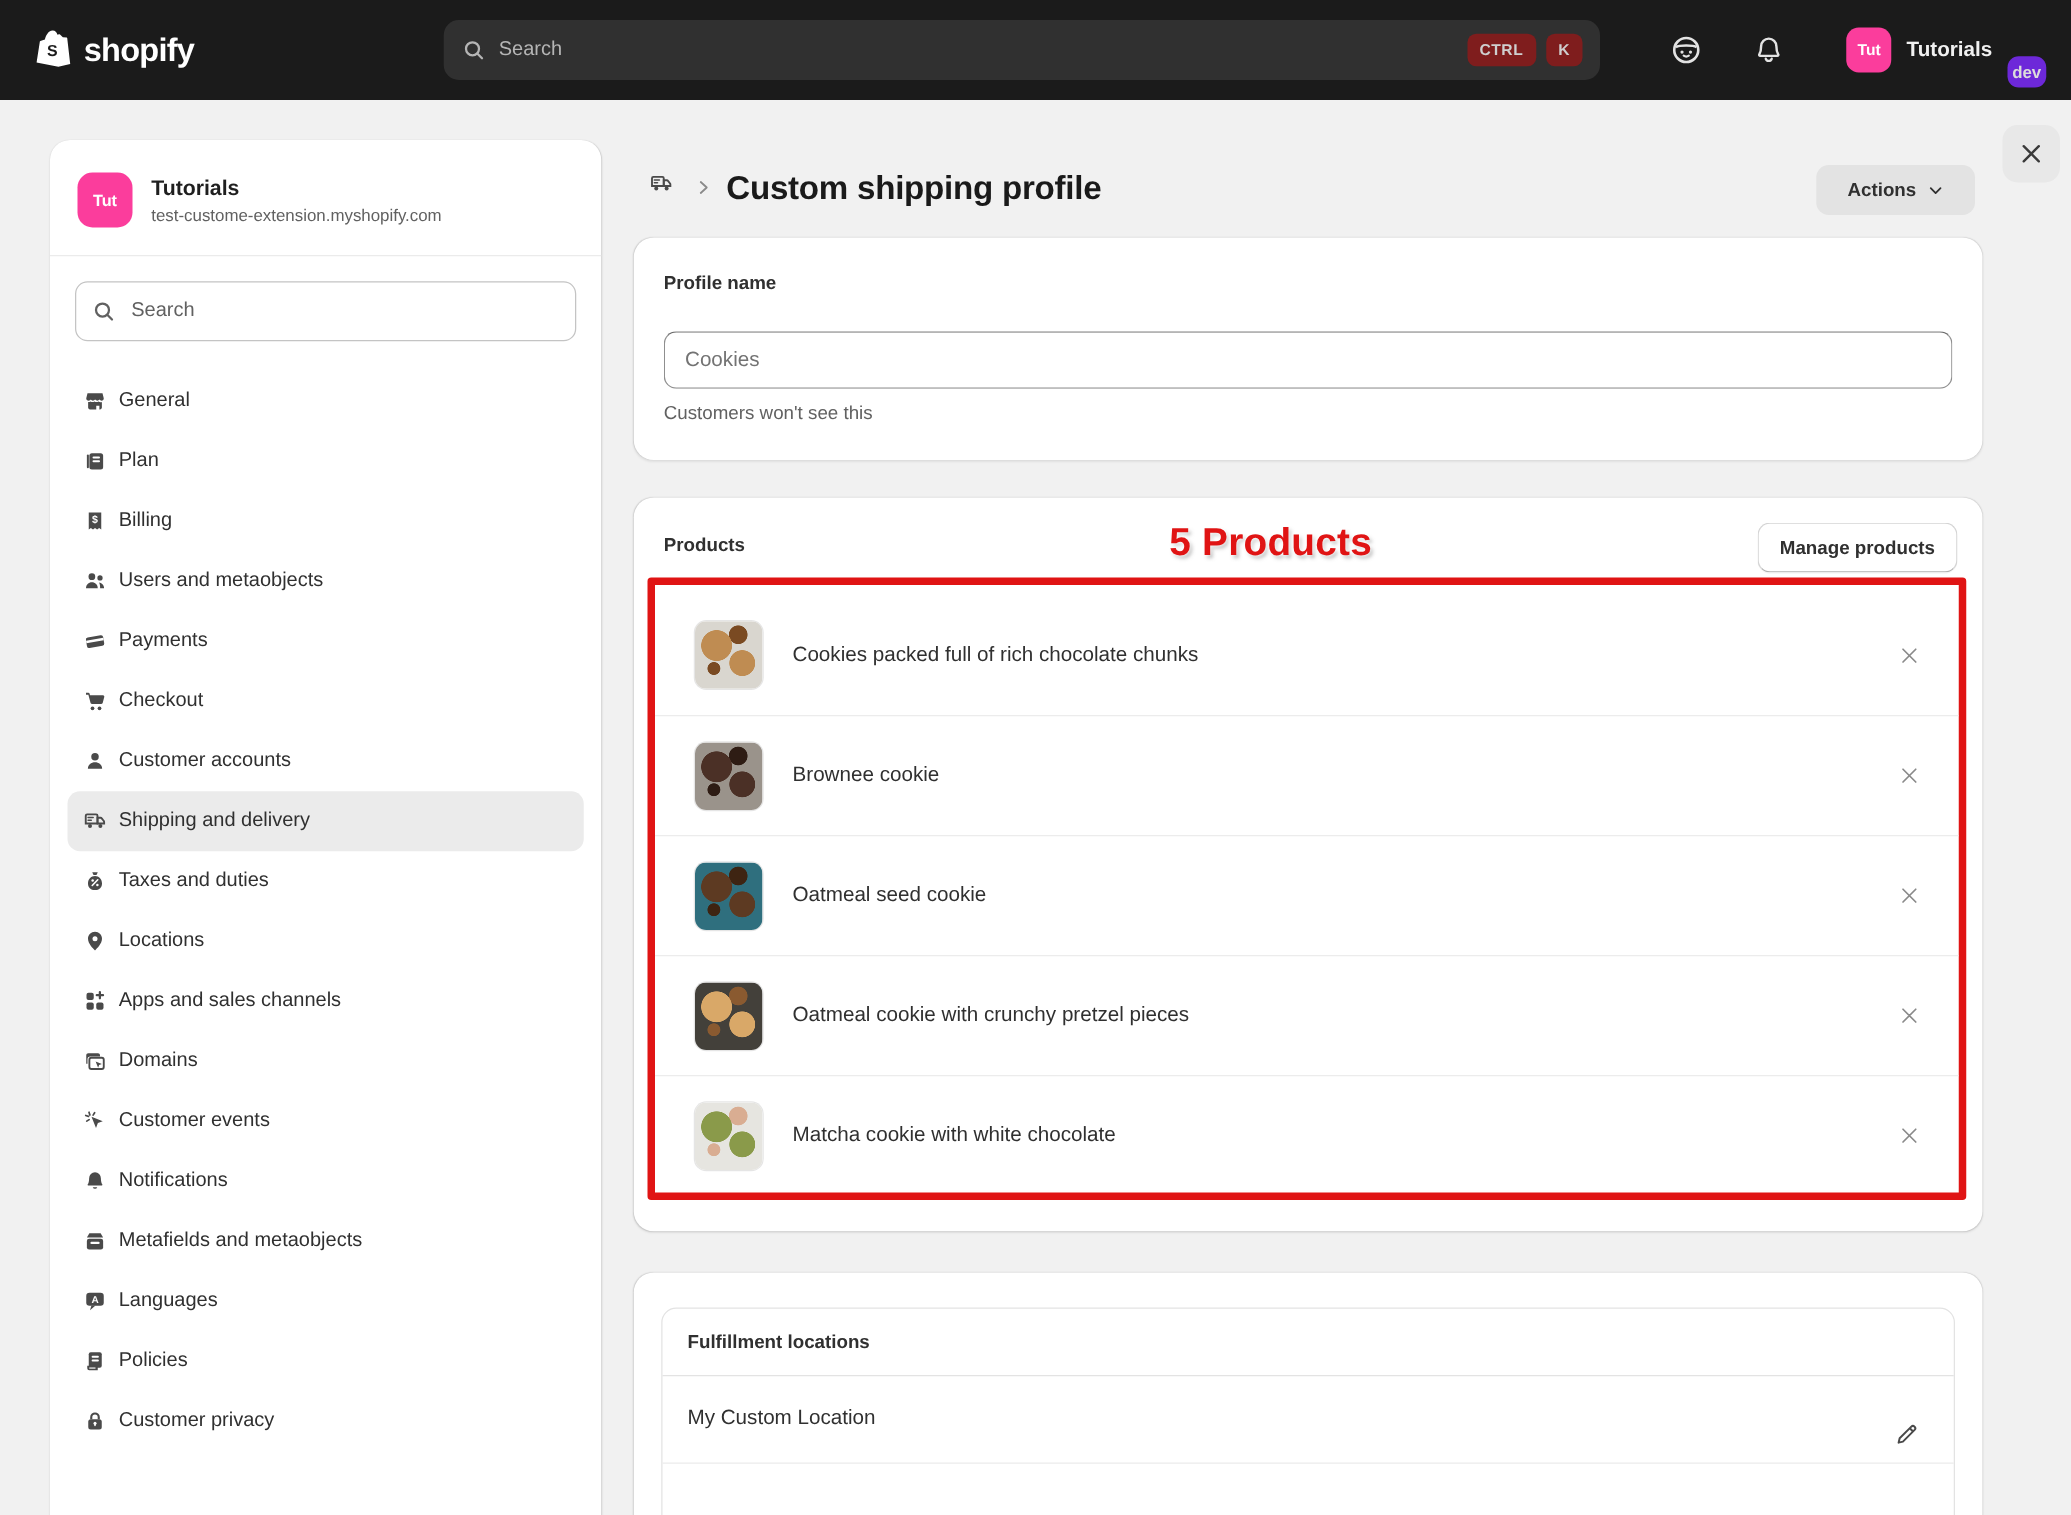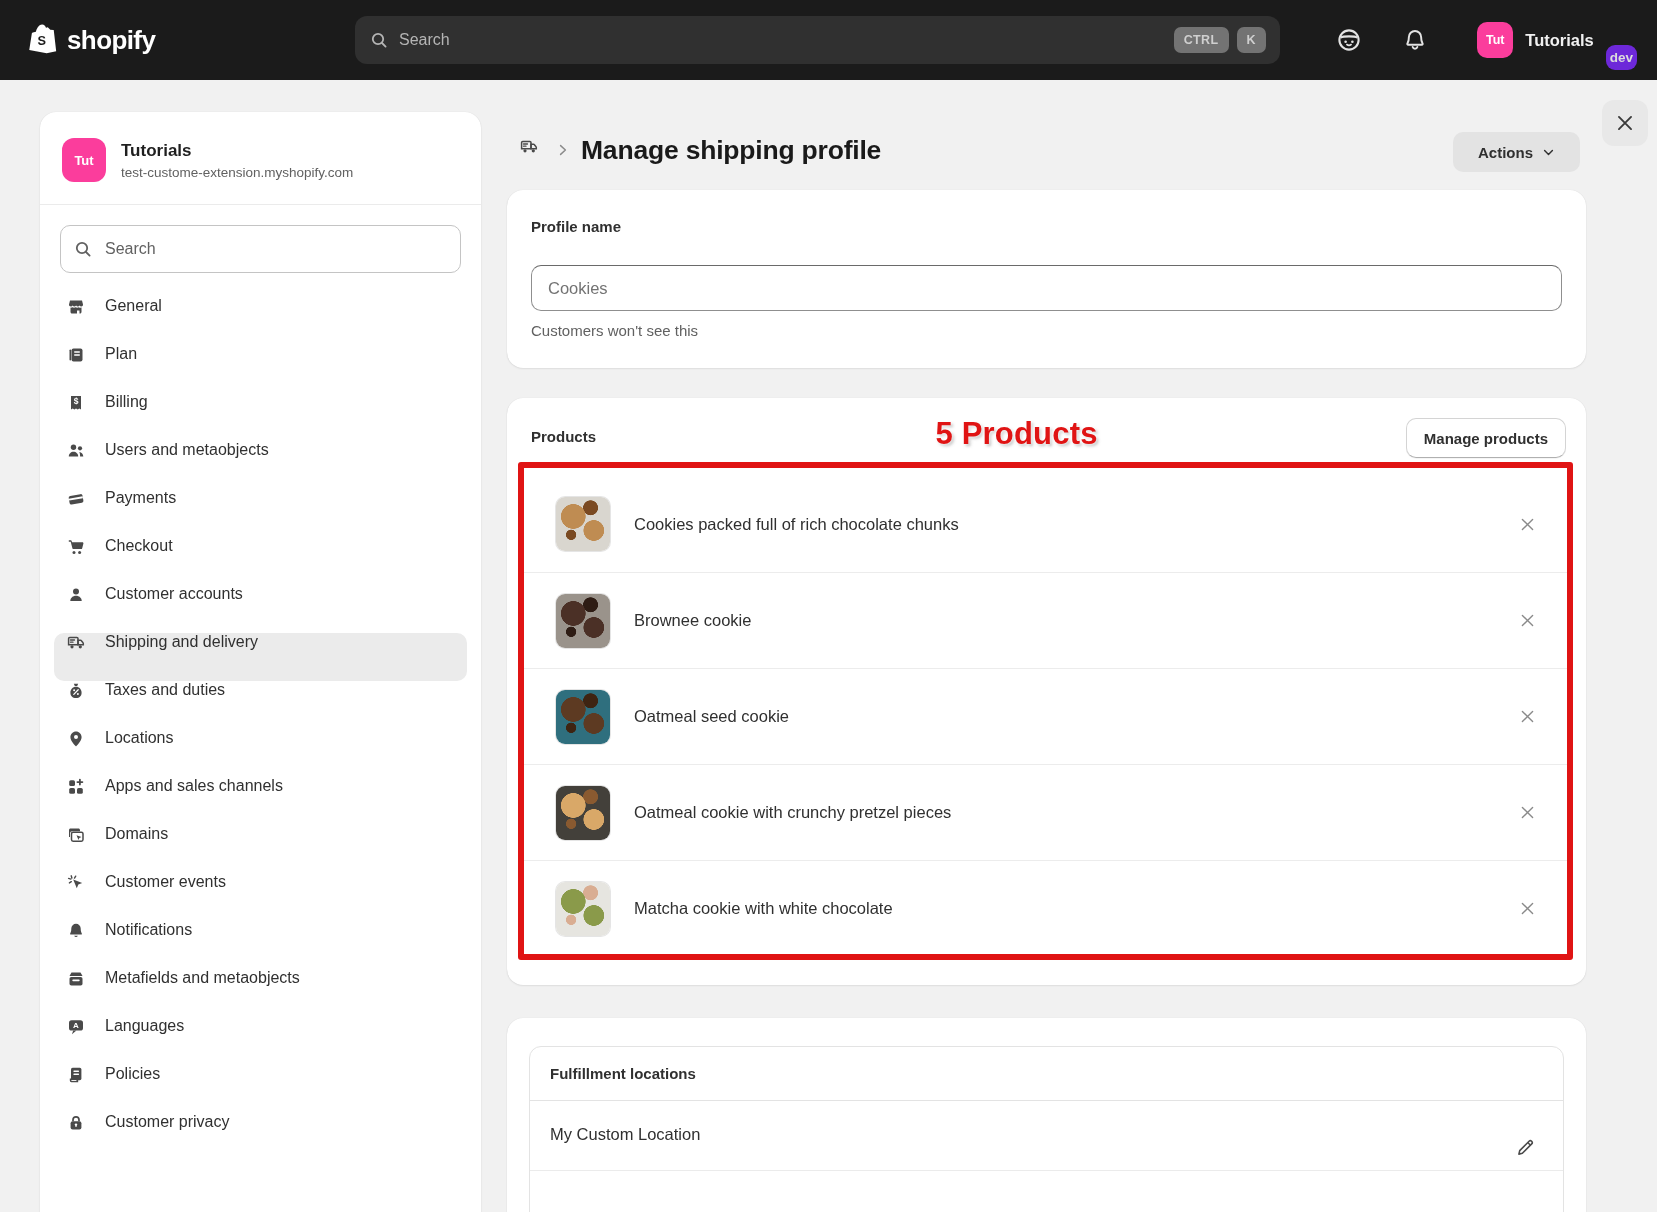--- a/index.html
+++ b/index.html
@@ -6,21 +6,21 @@
   #stage{position:relative;width:1657px;height:1212px;background:#f1f1f1;overflow:hidden;
          font-family:"Liberation Sans",sans-serif;color:#303030;}
   
   .topbar{position:absolute;left:0;top:0;width:100%;height:80px;background:#1b1b1b;}
   .logo{position:absolute;left:26px;top:21px;display:flex;align-items:center;gap:7px;}
   .logo svg{width:34px;height:38px;}
   .logo-word{color:#fff;font-size:26px;font-weight:bold;letter-spacing:-0.6px;}
   .topbar-search{position:absolute;left:355px;top:16px;width:925px;height:48px;background:#303030;
        border-radius:12px;display:flex;align-items:center;padding:0 14px;box-sizing:border-box;color:#b5b5b5;cursor:text;}
   .ts-text{font-size:16px;margin-left:10px;flex:1;text-align:left;}
-  .kbd{background:#737373;color:#cfcfcf;border-radius:7px;font-size:12.5px;font-weight:600;
+  .kbd{background:#7f1d1d;color:#cfcfcf;border-radius:7px;font-size:12.5px;font-weight:600;
        padding:6px 10px;margin-left:8px;letter-spacing:.4px;}
   .top-icon{position:absolute;top:24px;width:32px;height:32px;color:#e3e3e3;cursor:pointer;}
   .top-icon svg{width:26px;height:26px;margin:3px;}
   .sidekick{left:1333px;} .bellbtn{left:1399px;}
   .account{position:absolute;right:20px;top:22px;height:36px;display:flex;align-items:center;gap:12px;cursor:pointer;}
   .avatar{width:36px;height:36px;border-radius:10px;background:#fb3d9c;color:#fff;font-size:12.5px;font-weight:bold;
           display:flex;align-items:center;justify-content:center;}
   .acct-name{color:#f1f1f1;font-size:16.5px;font-weight:700;}
   .env{background:#6d28d9;color:#dcdcdc;border-radius:9px;padding:5px 4px;font-size:13.5px;font-weight:600;margin-top:35px;}
   
@@ -31,21 +31,21 @@
              display:flex;align-items:center;justify-content:center;flex:none;}
   .sb-name{font-size:17px;font-weight:700;color:#1f1f1f;}
   .sb-domain{font-size:13.5px;color:#616161;margin-top:4px;}
   .sb-div{height:1px;background:#ebebeb;}
   .sb-search{margin:20px 20px 8px;height:46px;border:1px solid #c4c4c4;border-radius:10px;display:flex;
              align-items:center;padding:0 12px;gap:10px;color:#616161;background:#fff;}
   .sb-search svg{width:20px;height:20px;color:#616161;}
   .sb-search input{border:none;outline:none;font-size:16px;color:#303030;flex:1;font-family:inherit;background:transparent;}
   .sb-search input::placeholder{color:#616161;}
   .nav{padding:16px 14px 8px;}
-  .nav-item{height:48px;display:flex;gap:19px;padding:0 12px;border-radius:10px;
+  .nav-item{height:48px;display:flex;align-items:center;gap:9px;padding:0 12px;border-radius:10px;
             font-size:16px;color:#303030;cursor:pointer;box-sizing:border-box;}
   .nav-item.selected{background:#ebebeb;}
   .icn{width:20px;height:20px;flex:none;fill:#4a4a4a;color:#4a4a4a;}
   
   .close-btn{position:absolute;left:1602px;top:100px;width:46px;height:46px;border-radius:12px;background:#e8e8e8;
              display:flex;align-items:center;justify-content:center;cursor:pointer;color:#3a3a3a;}
   .close-btn svg{width:22px;height:22px;}
   .mainhead{position:absolute;left:519px;top:122px;height:56px;display:flex;align-items:center;}
   .crumb-icn{width:26px;height:26px;color:#5c5c5c;fill:#5c5c5c;}
   .crumb-sep{width:16px;height:16px;color:#8a8a8a;margin:0 10px;}
@@ -358,21 +358,21 @@
           <path d="M4.5 7h4M4.5 9.2h2.5" stroke="currentColor" stroke-width="1.3" stroke-linecap="round"></path>
           <circle cx="6" cy="13.8" r="1.6"></circle>
           <circle cx="14.3" cy="13.8" r="1.6"></circle>
         </svg>
       </span>
     <span class="crumb-sep" style="display:flex">
         <svg viewBox="0 0 20 20" width="16" height="16">
           <path d="M7 4.5l6 5.5-6 5.5" fill="none" stroke="currentColor" stroke-width="1.8" stroke-linecap="round" stroke-linejoin="round"></path>
         </svg>
       </span>
-    <span class="page-title">Manage shipping profile</span>
+    <span class="page-title">Custom shipping profile</span>
   </div>
   <div class="actions-btn">
     <span>Actions</span>
     <span style="display:flex">
         <svg viewBox="0 0 20 20" width="13" height="13">
           <path d="M4 7l6 6 6-6" fill="none" stroke="currentColor" stroke-width="2.2" stroke-linecap="round" stroke-linejoin="round"></path>
         </svg>
       </span>
   </div>
   <div class="close-btn">

